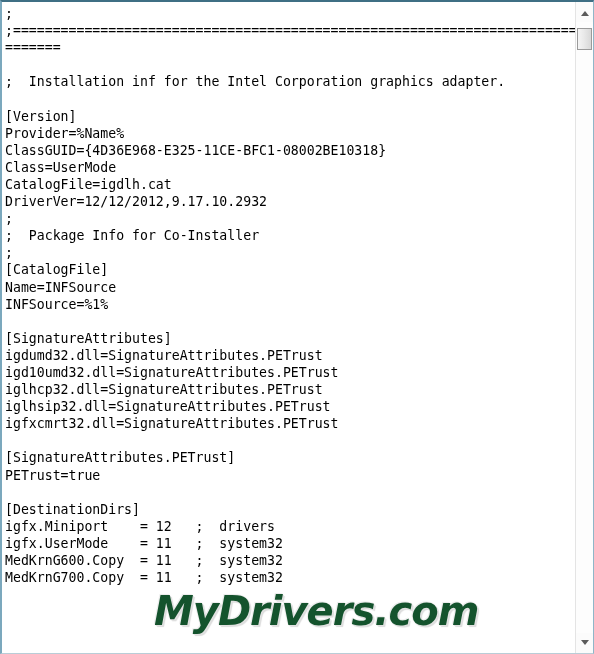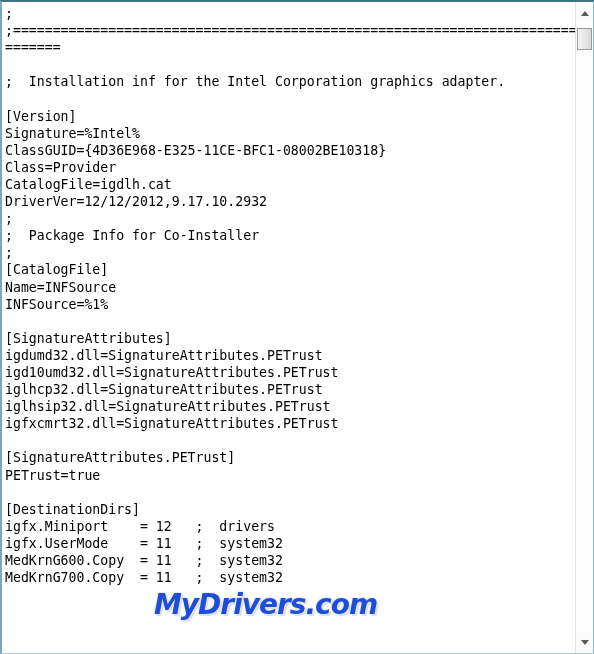--- a/index.html
+++ b/index.html
@@ -56,24 +56,24 @@
   }
 
   
   #watermark {
     position: absolute;
     left: 152px;
     top: 586px;
     z-index: 2;
     pointer-events: none;
     font-family: "DejaVu Sans", "Liberation Sans", sans-serif;
-    font-size: 28px;
+    font-size: 40px;
     font-weight: bold;
     font-style: italic;
-    color: #1d4ed8;
+    color: #14532d;
     letter-spacing: -1px;
     text-shadow:
        1px 1px 0 #e2e2e2,
        2px 2px 1px #dcdcdc,
       -1px -1px 0 #ededed,
        0 0 2px #e6e6e6;
     white-space: nowrap;
   }
 
   
@@ -139,23 +139,23 @@
 
   <div id="code-area">
 
   <span class="code-line">;</span>
       <span class="code-line">;==============================================================================</span>
       <span class="code-line">=======</span>
       <span class="code-line blank">&nbsp;</span>
       <span class="code-line">;  Installation inf for the Intel Corporation graphics adapter.</span>
       <span class="code-line blank">&nbsp;</span>
       <span class="code-line">[Version]</span>
-      <span class="code-line">Signature=%Intel%</span>
+      <span class="code-line">Provider=%Name%</span>
       <span class="code-line">ClassGUID={4D36E968-E325-11CE-BFC1-08002BE10318}</span>
-      <span class="code-line">Class=Provider</span>
+      <span class="code-line">Class=UserMode</span>
       <span class="code-line">CatalogFile=igdlh.cat</span>
       <span class="code-line">DriverVer=12/12/2012,9.17.10.2932</span>
       <span class="code-line">;</span>
       <span class="code-line">;  Package Info for Co-Installer</span>
       <span class="code-line">;</span>
       <span class="code-line">[CatalogFile]</span>
       <span class="code-line">Name=INFSource</span>
       <span class="code-line">INFSource=%1%</span>
       <span class="code-line blank">&nbsp;</span>
       <span class="code-line">[SignatureAttributes]</span>

